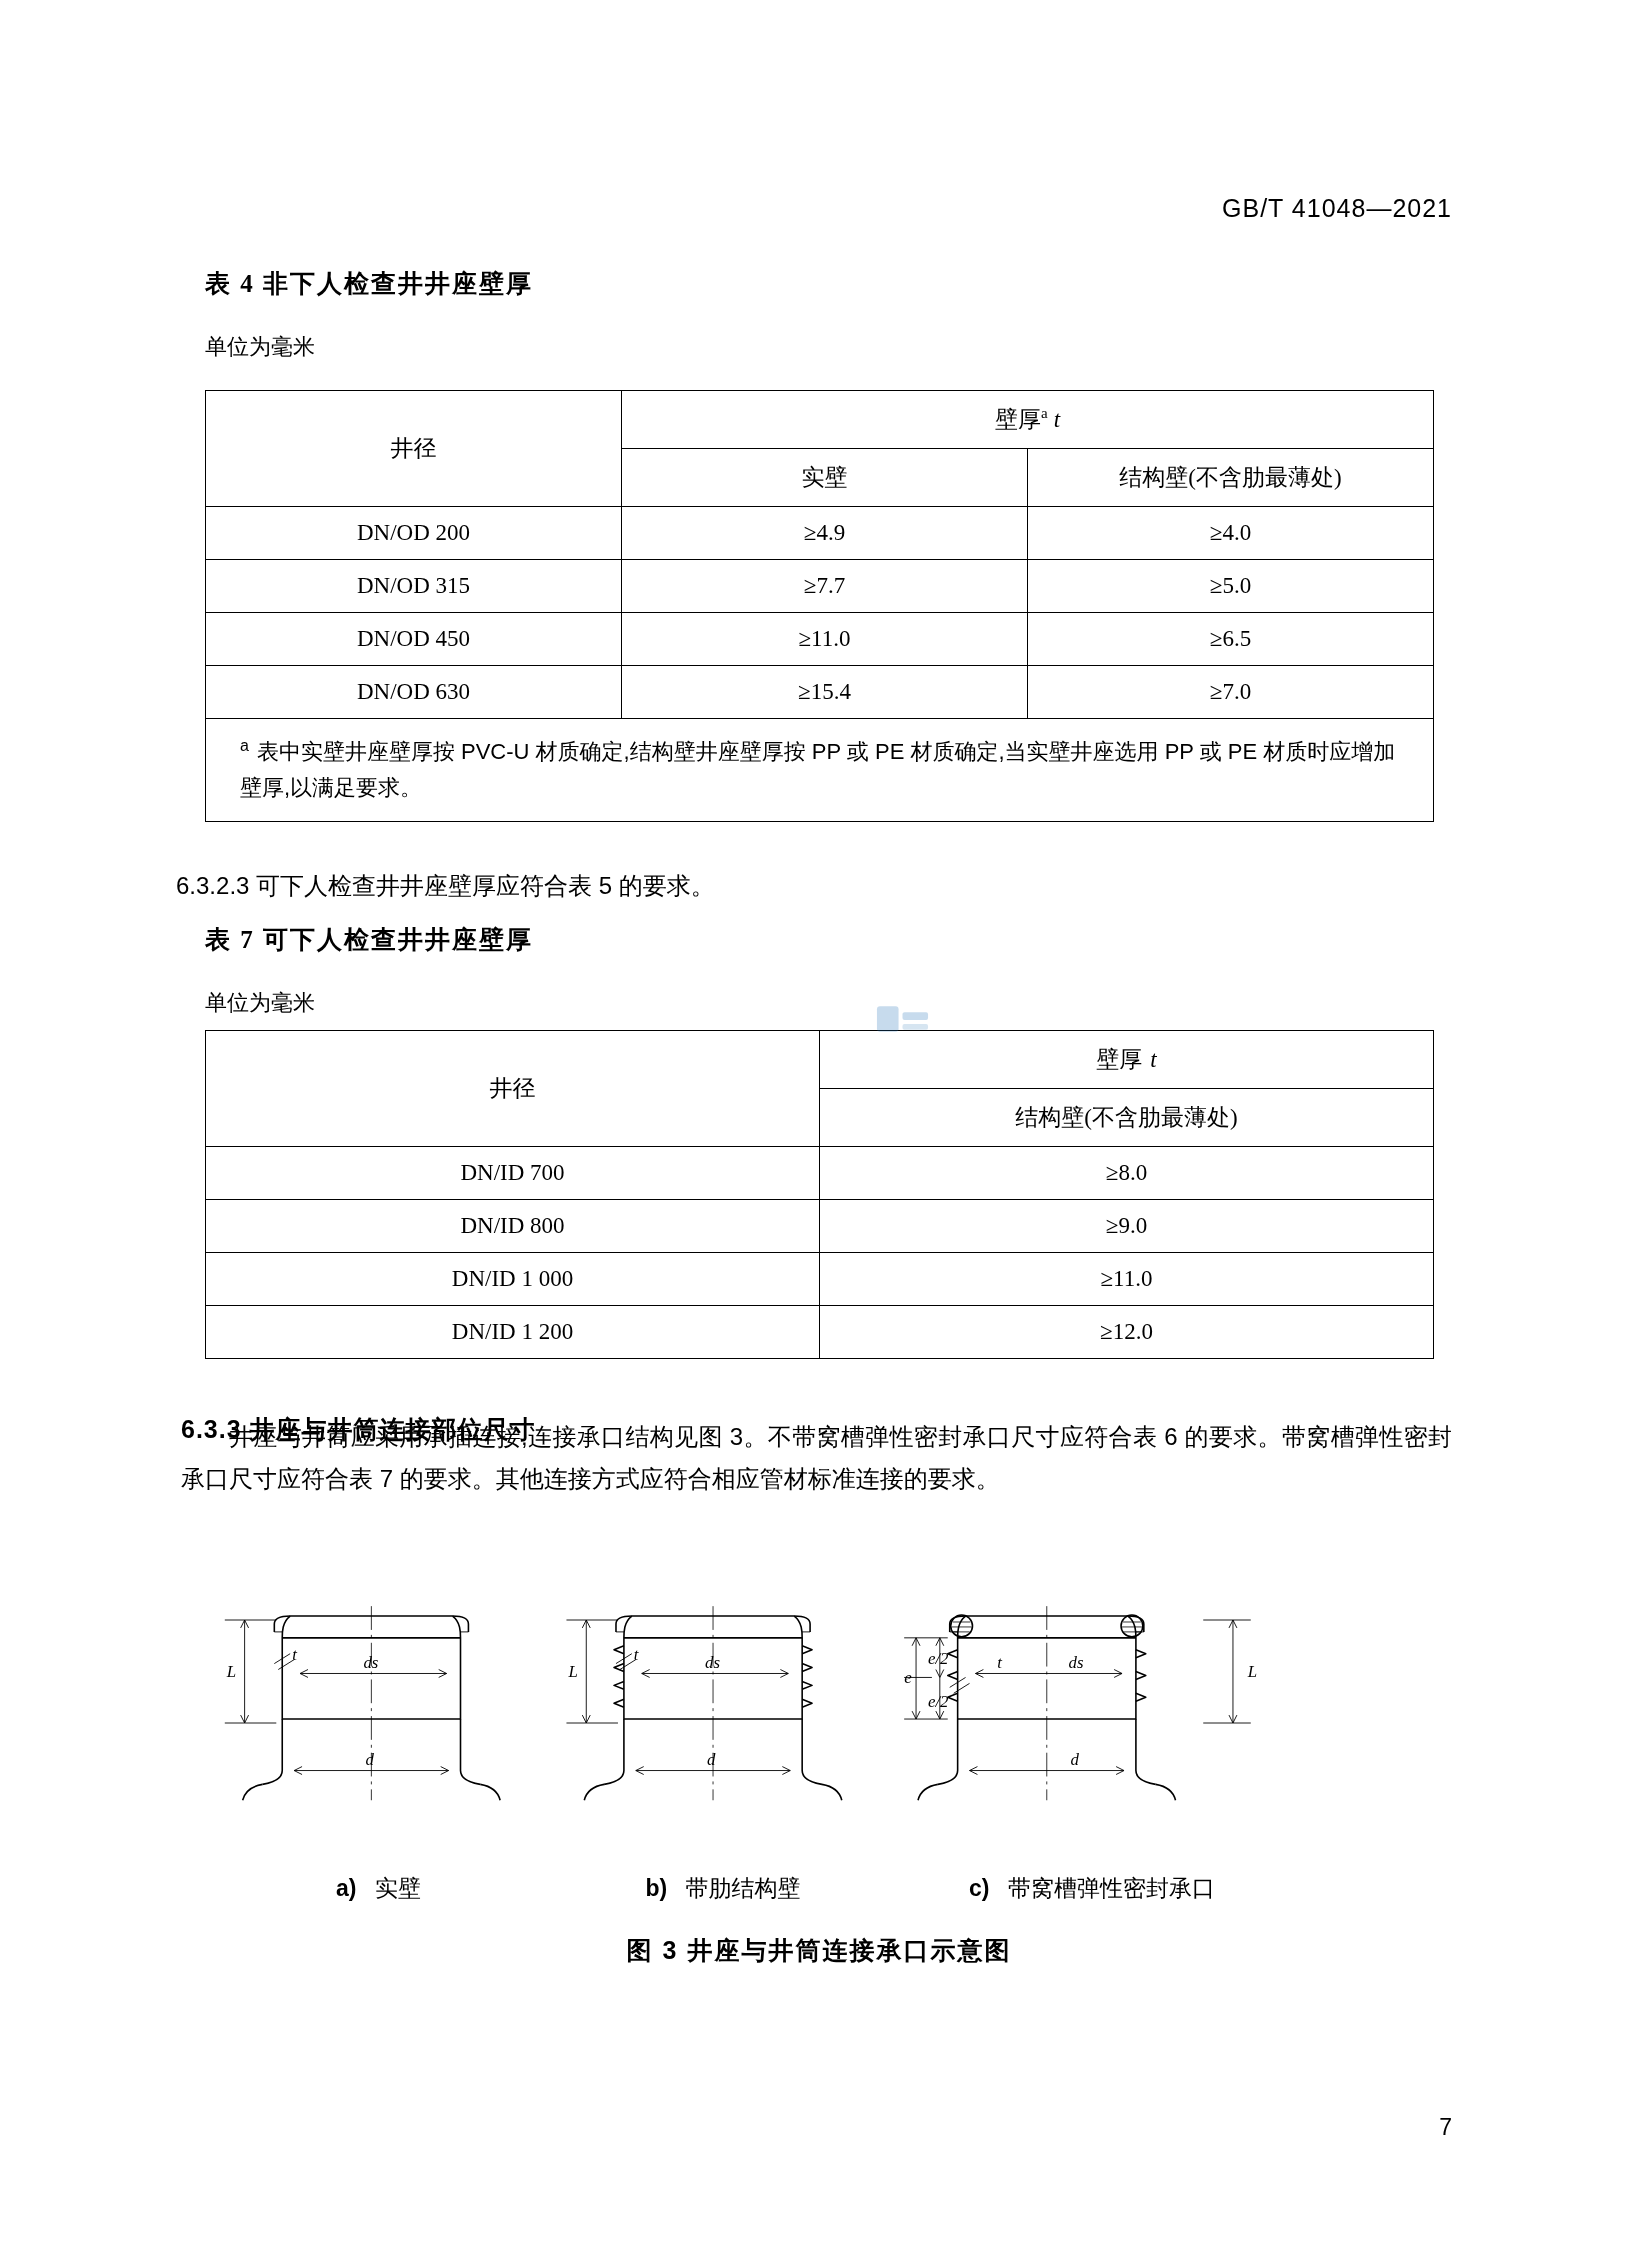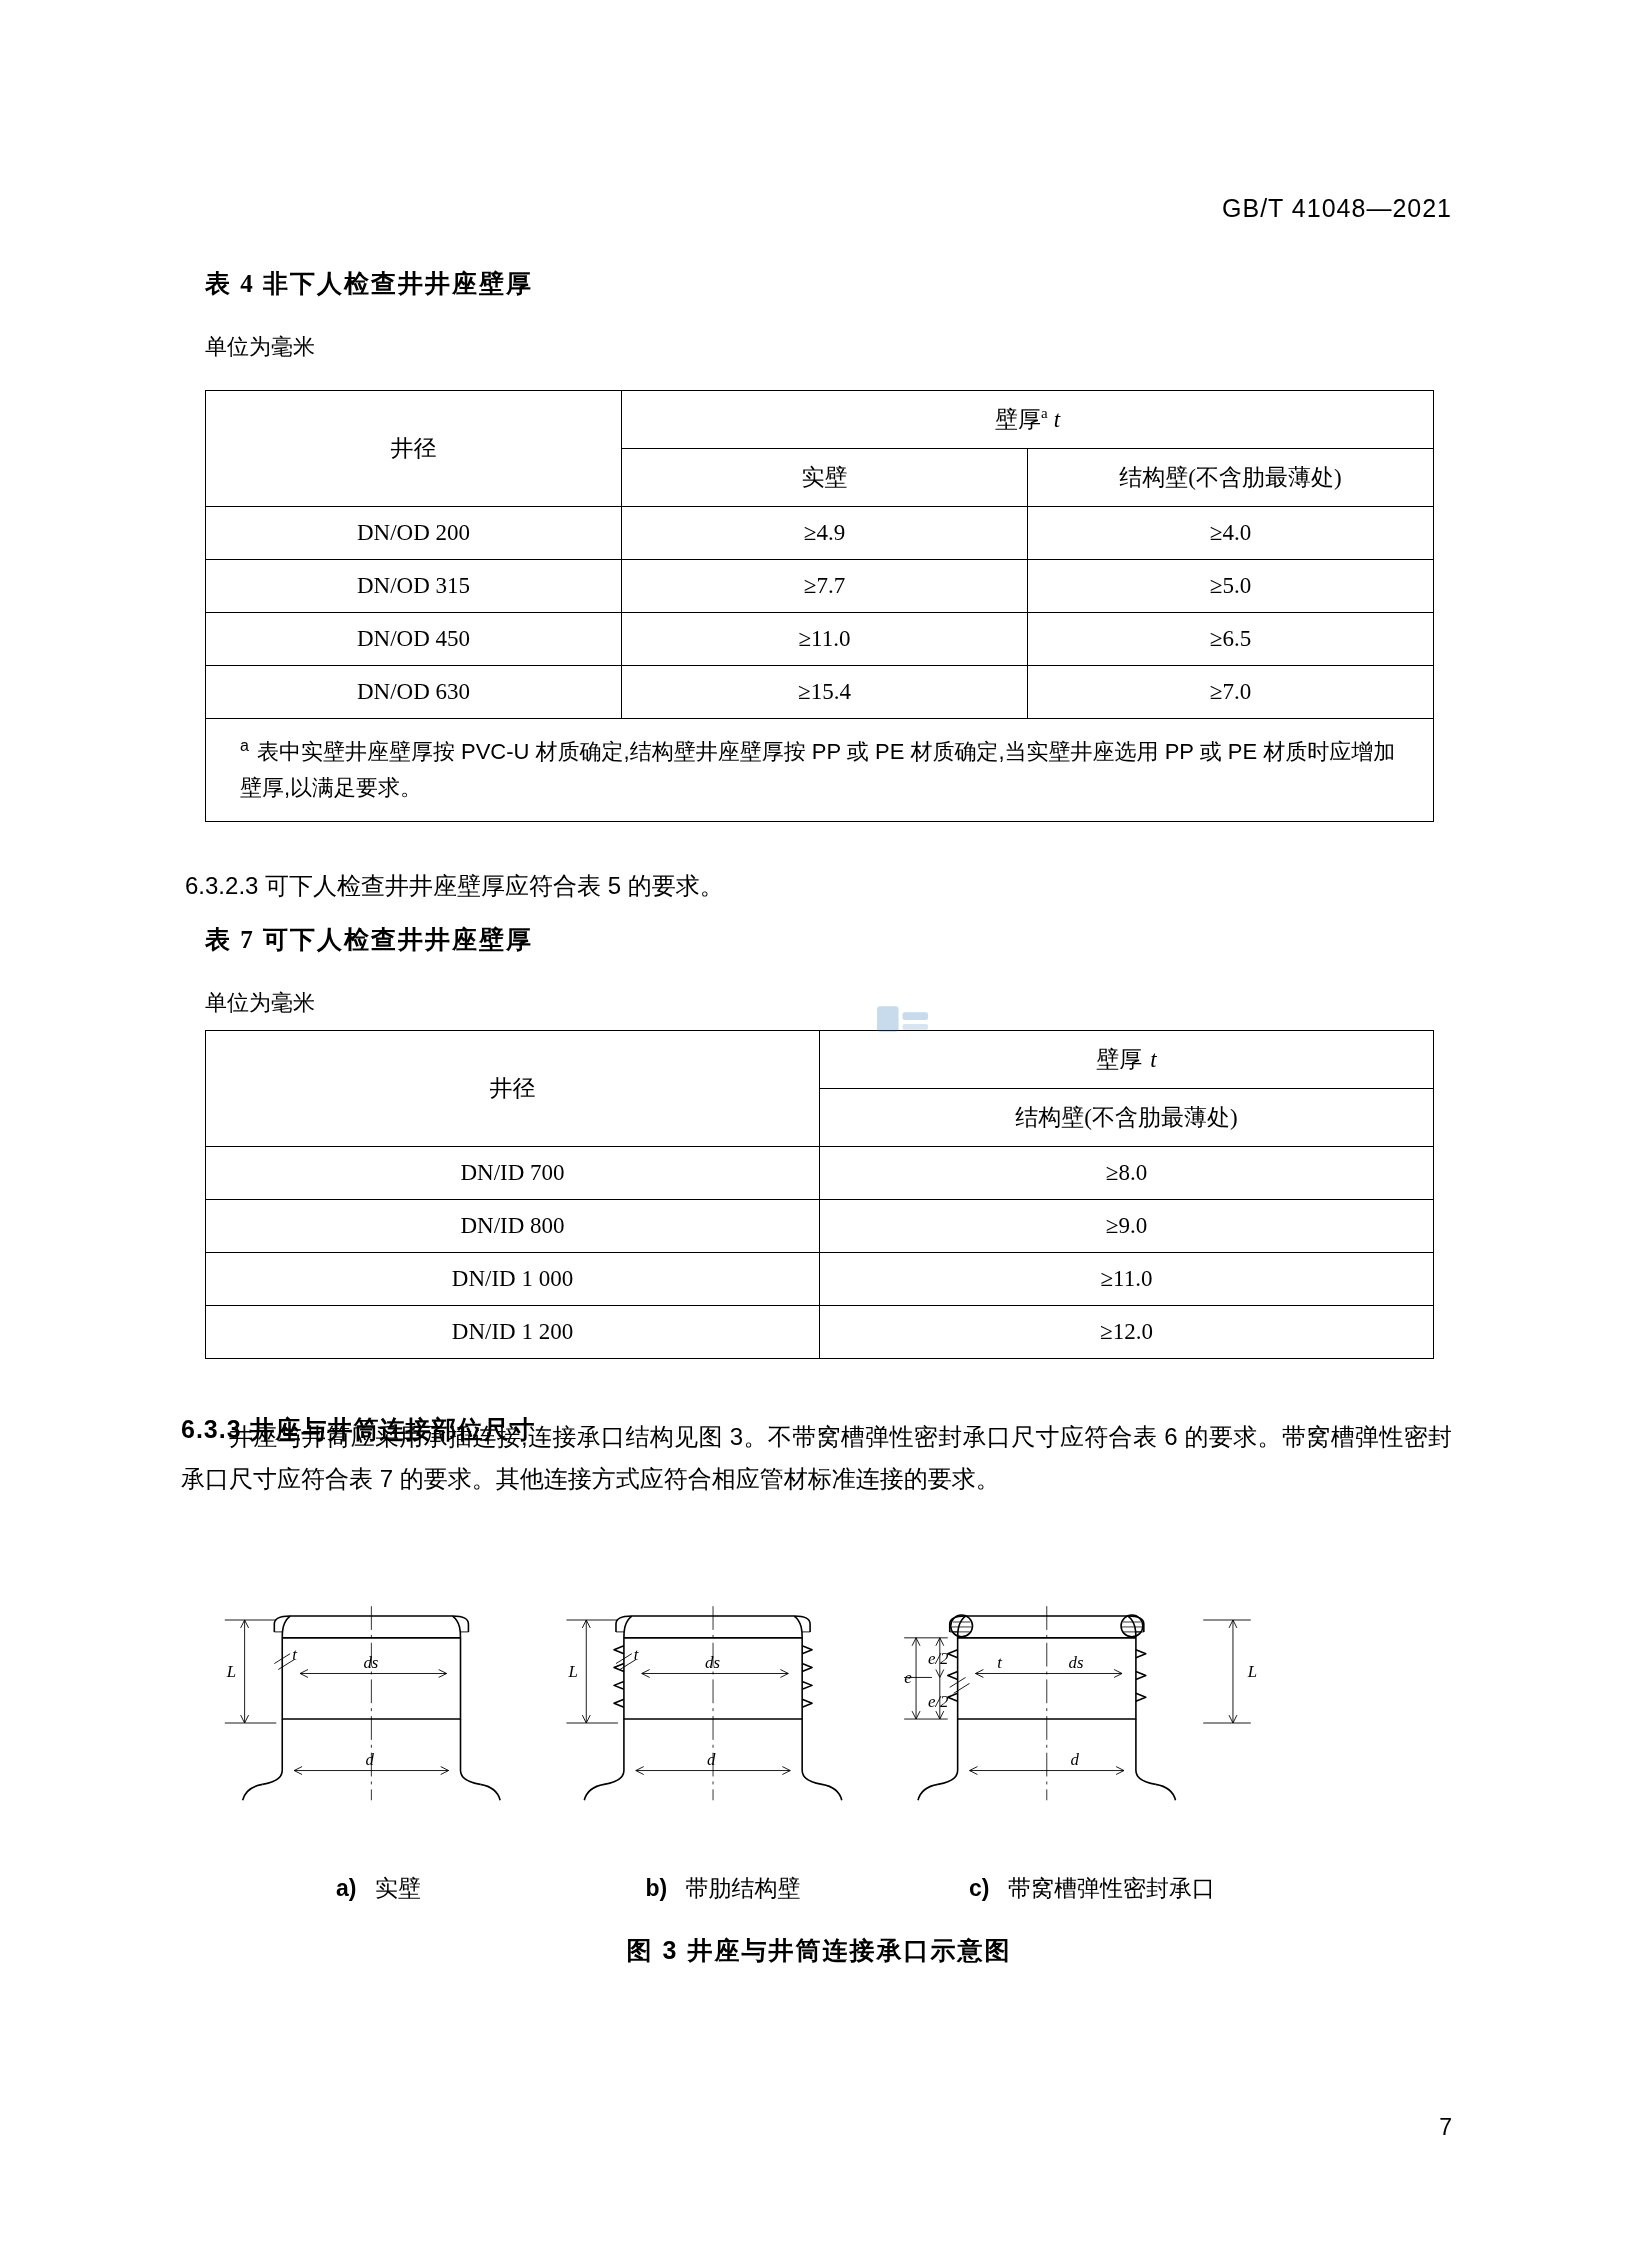--- a/index.html
+++ b/index.html
@@ -177,21 +177,21 @@
         </tr>
         <tr>
           <td colspan="3" class="note">
             <span class="note-mark">a</span><span>表中实壁井座壁厚按 PVC-U 材质确定,结构壁井座壁厚按 PP 或 PE 材质确定,当实壁井座选用 PP 或 PE 材质时应增加壁厚,以满足要求。</span>
           </td>
         </tr>
       </tbody>
     </table>
   </div>
 
-  <div class="para" style="position:absolute; left:185px; top:865px; width:1267px;">6.3.2.3   可下人检查井井座壁厚应符合表 5 的要求。</div>
+  <div class="para" style="position:absolute; left:176px; top:865px; width:1267px;">6.3.2.3   可下人检查井井座壁厚应符合表 5 的要求。</div>
 
   <div style="position:absolute; left:205px; top:923px; width:1228px;">
     <div class="table-title">表 7   可下人检查井井座壁厚</div>
     <div class="unit-line" style="margin-top:32px;">单位为毫米</div>
   </div>
 
   <div style="position:absolute; left:205px; top:1030px;">
     <table class="spec">
       <colgroup>
         <col style="width:614px">

